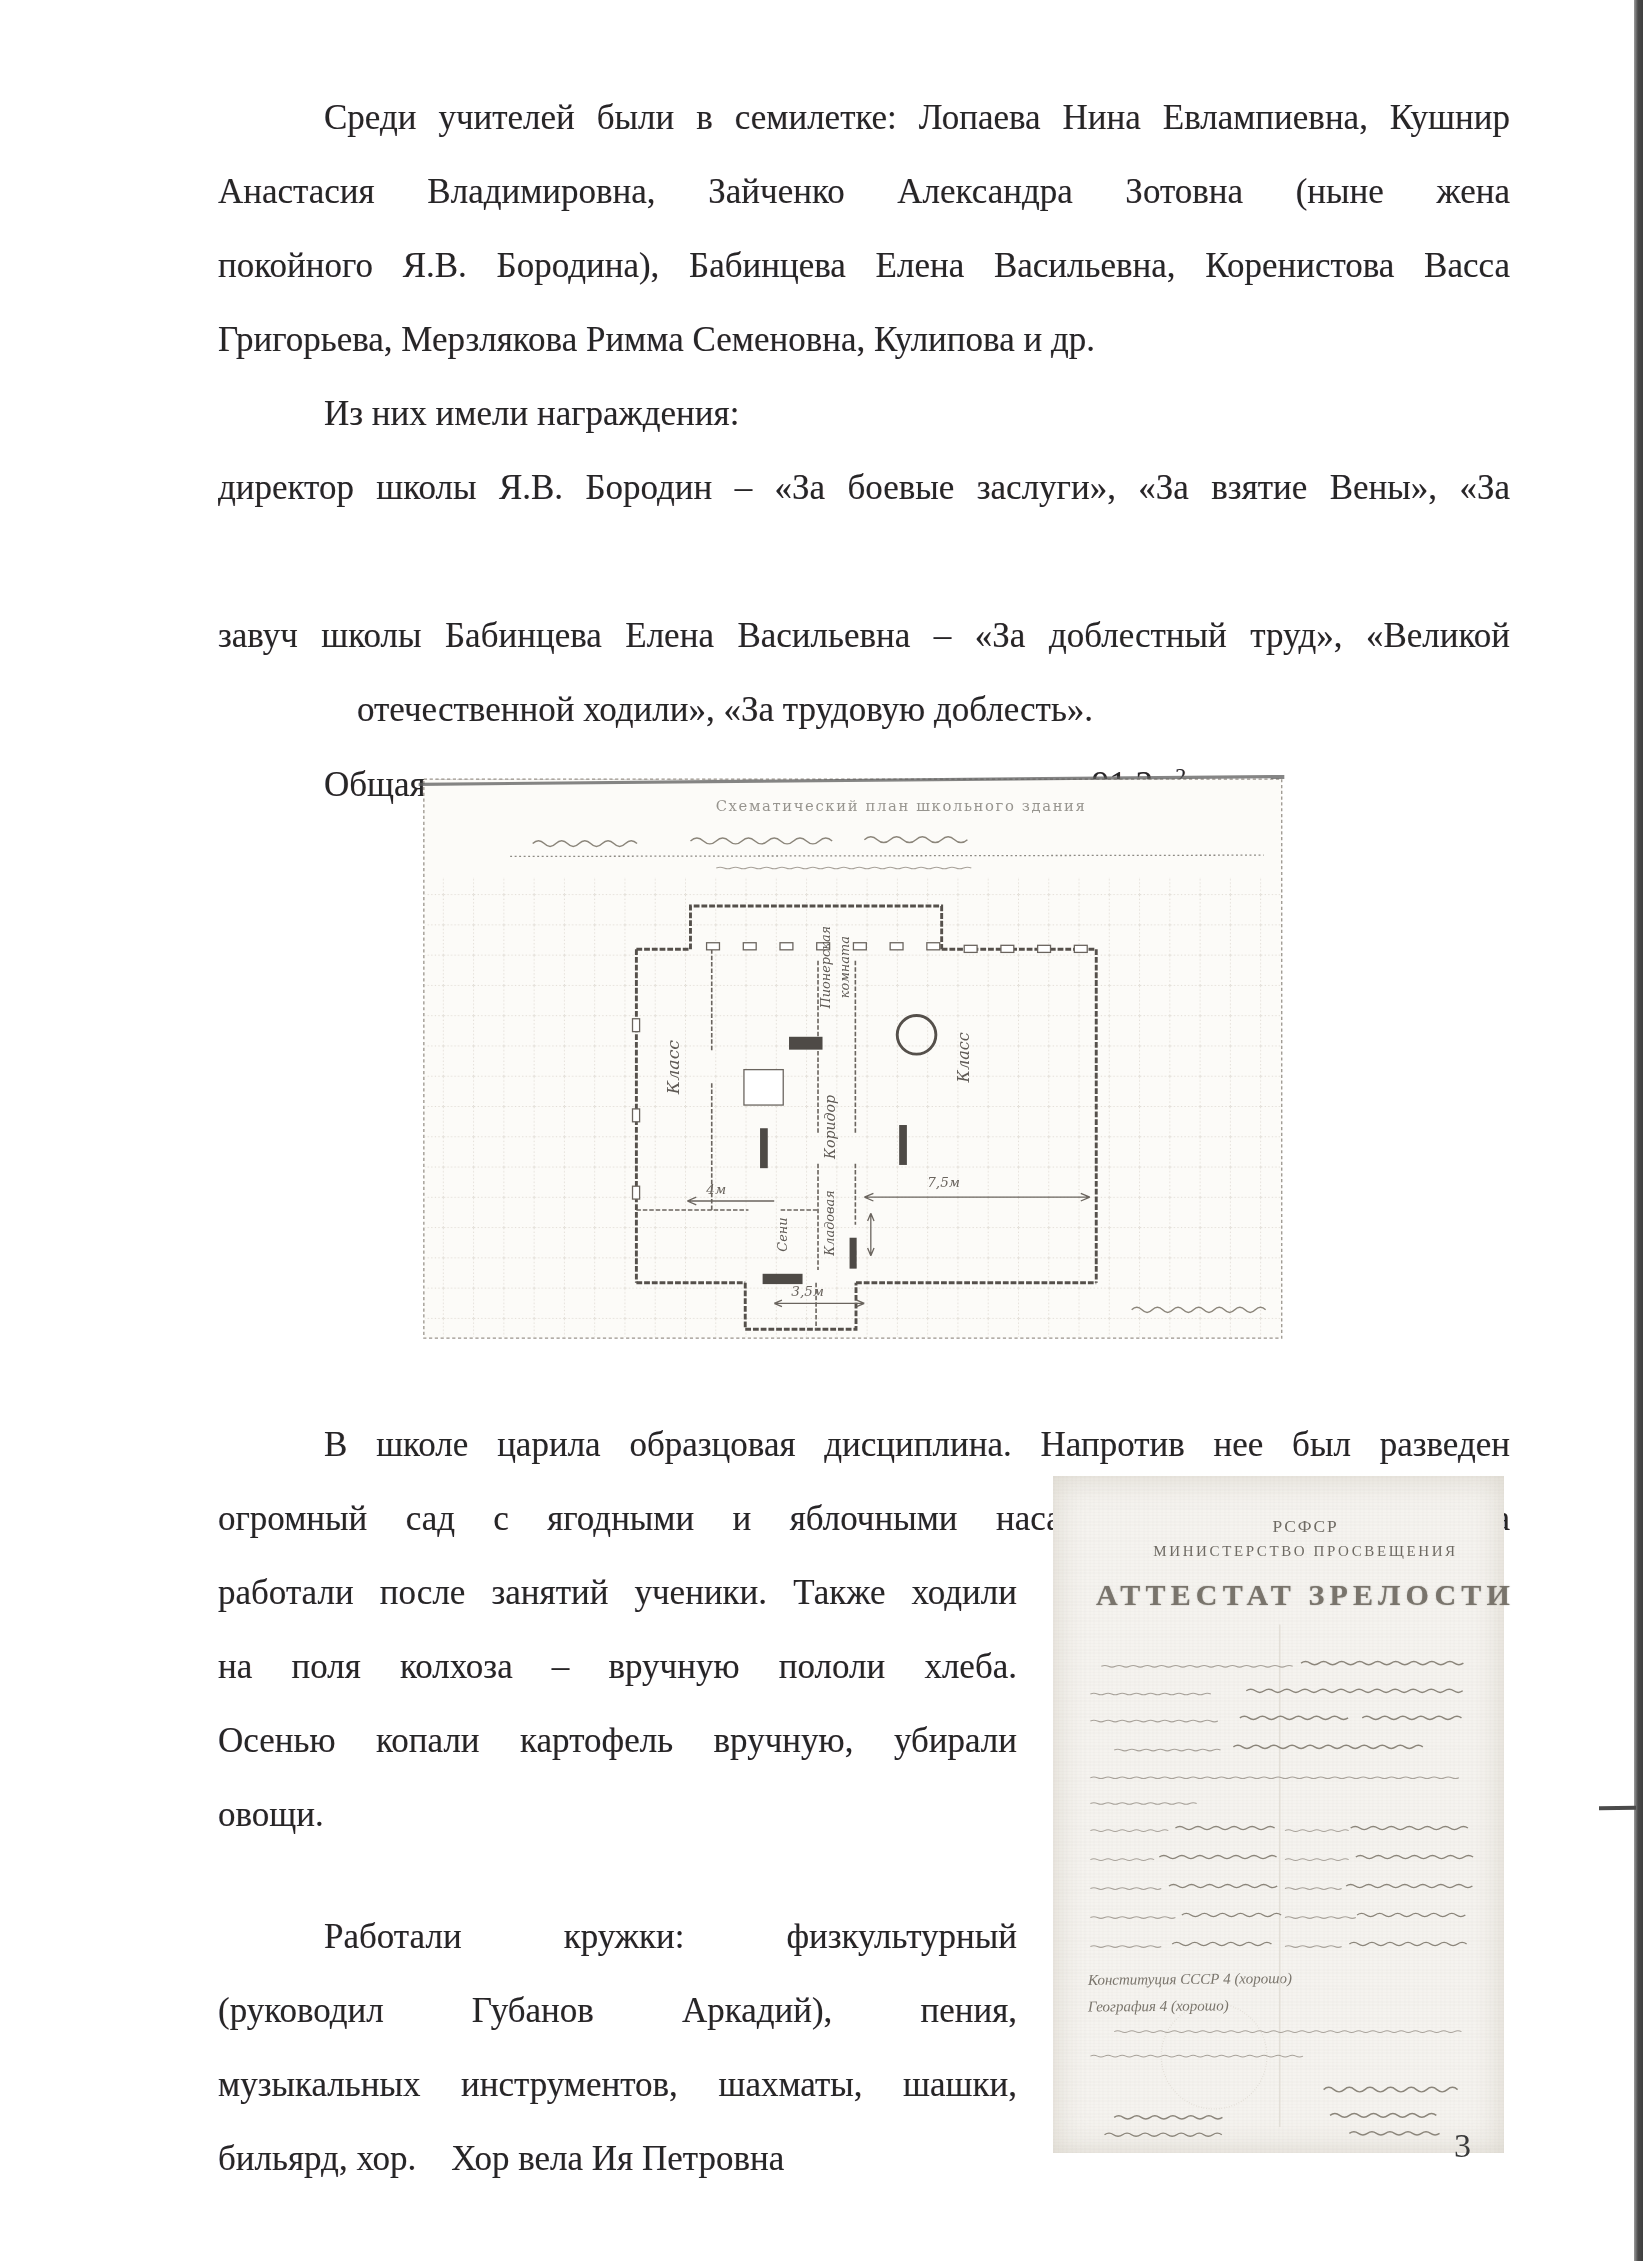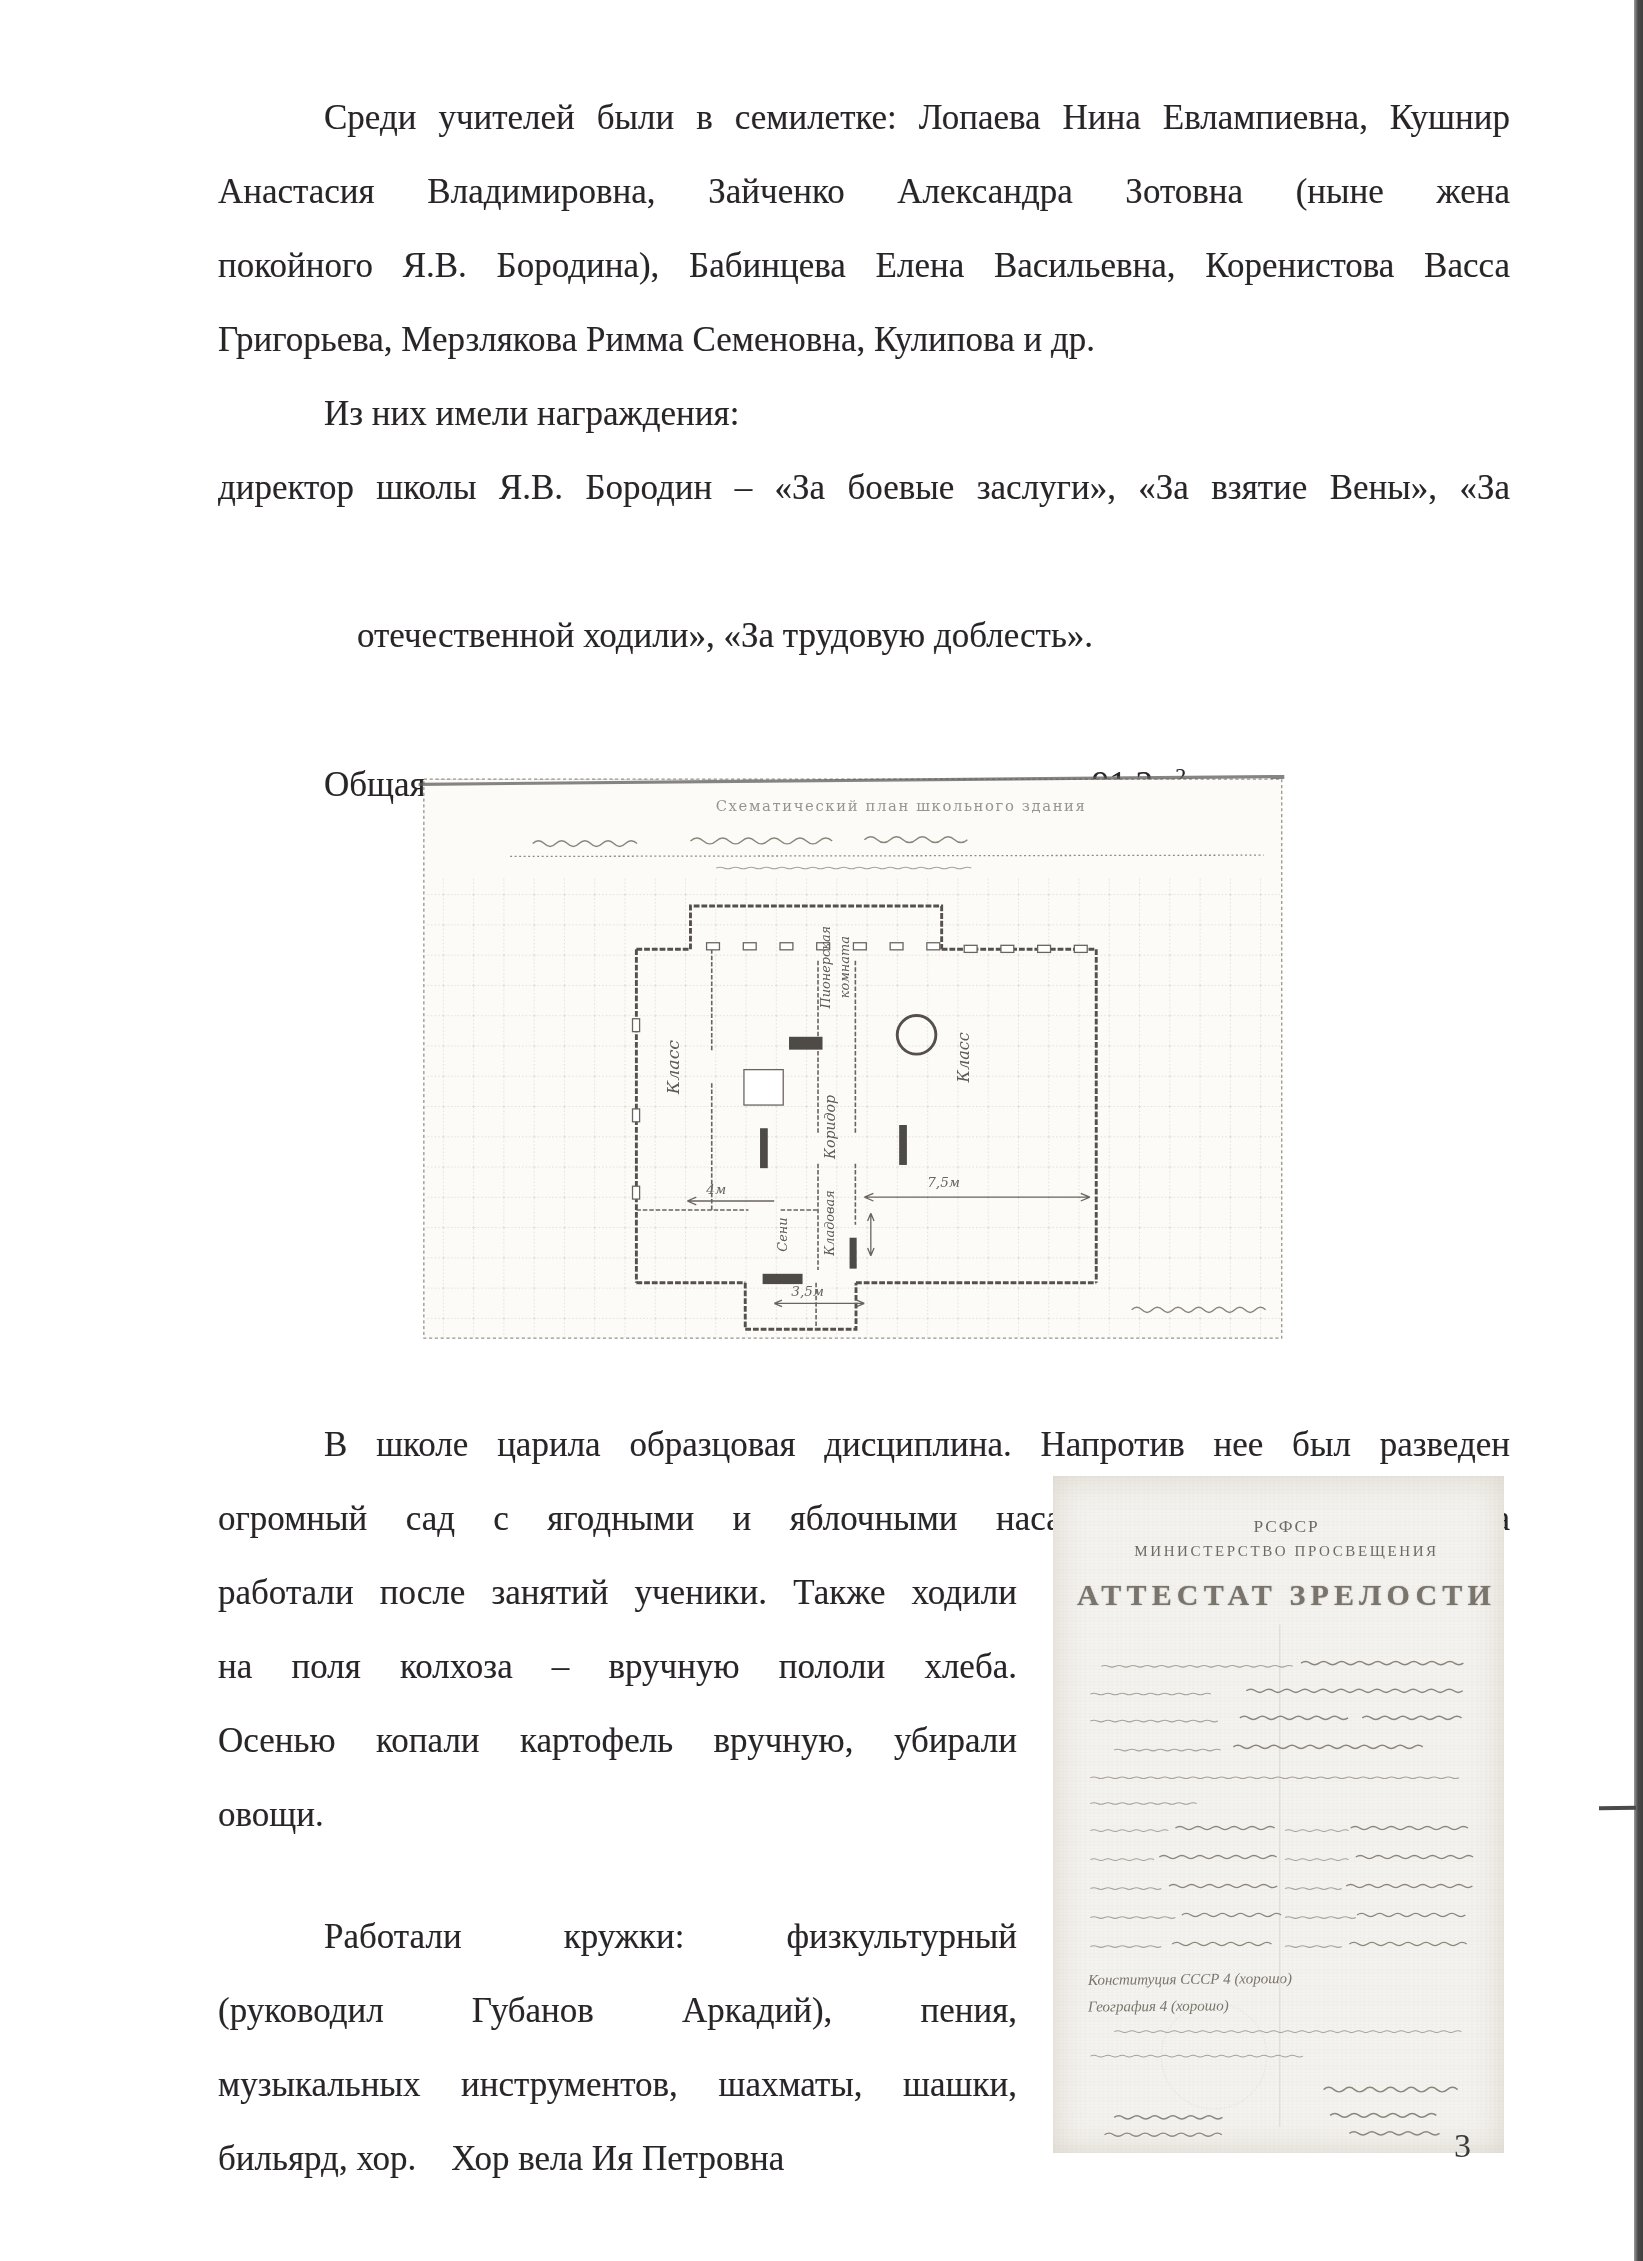--- a/index.html
+++ b/index.html
@@ -23,21 +23,21 @@
   #plan{position:absolute;left:413px;top:774px;width:877px;height:570px;}
   
   #cert{
     position:absolute;left:1053px;top:1476px;width:451px;height:677px;
     background:#f5f3ef;
     background-image:
       repeating-linear-gradient(0deg, rgba(70,60,50,.015) 0 1.3px, transparent 1.3px 3.2px),
       repeating-linear-gradient(90deg, rgba(70,60,50,.012) 0 1.9px, transparent 1.9px 4.5px);
     box-shadow:inset 0 0 32px rgba(150,140,115,.28);
   }
-  #cert .c-line{position:absolute;left:8px;width:100%;text-align:center;color:#6e6a63;}
+  #cert .c-line{position:absolute;left:0;width:100%;text-align:center;color:#6e6a63;padding-left:27px;}
   #cert .c-country{top:40px;font-size:17.4px;letter-spacing:1.9px;}
   #cert .c-ministry{top:67px;font-size:15px;letter-spacing:2.6px;}
   #cert .c-title{
     top:102px;font-size:30px;font-weight:bold;letter-spacing:5.2px;color:#79746c;
     text-shadow:0 0 1.3px rgba(120,115,105,.7);
   }
   #cert .c-row{
     position:absolute;left:35px;font-style:italic;font-size:15px;color:#7a756c;
     transform:rotate(-0.5deg);white-space:nowrap;
   }
@@ -73,20 +73,21 @@
 
 <div class="para" style="top:377px">
   <div class="line indent last">Из них имели награждения:</div>
 </div>
 
 <div class="para" style="top:451px">
   <div class="line">директор школы Я.В. Бородин – «За боевые заслуги», «За взятие Вены», «За</div>
 </div>
 
 <div class="para" style="top:599px">
+  <div class="line">завуч школы Бабинцева Елена Васильевна – «За доблестный труд», «Великой</div>
   <div class="line cont last">отечественной ходили», «За трудовую доблесть».</div>
 </div>
 
 <div class="para" style="top:748px">
   <div class="line indent last"><span>Общая площадь школьного помещения составляла 91,3м</span><sup class="sq">2</sup><span>.</span></div>
 </div>
 
 <svg id="plan" viewBox="0 0 1360 885">
 
   <rect x="16" y="8" width="1332" height="868" fill="#fcfbf8" stroke="#9a948c" stroke-width="2" stroke-dasharray="5 4"></rect>

